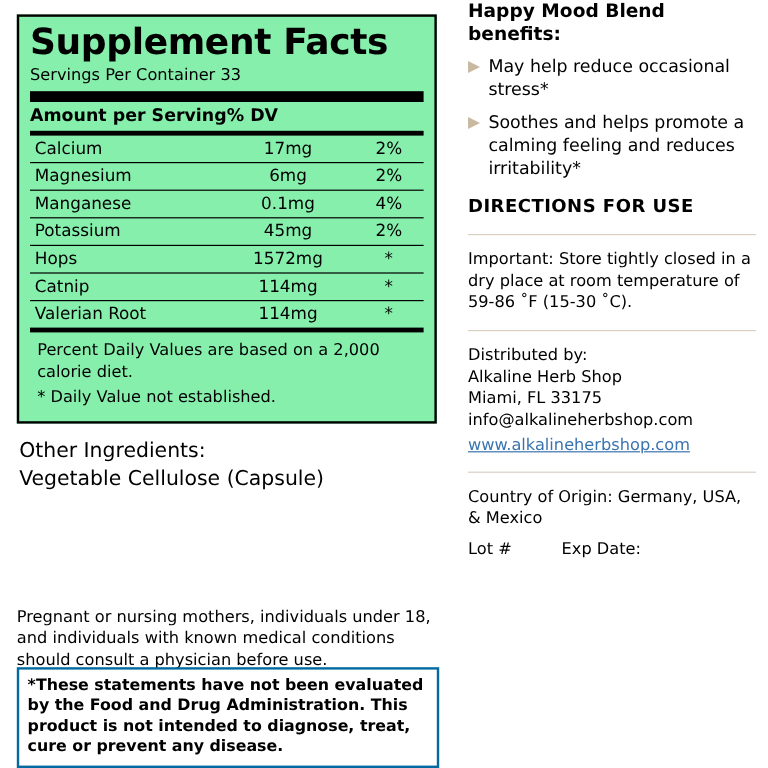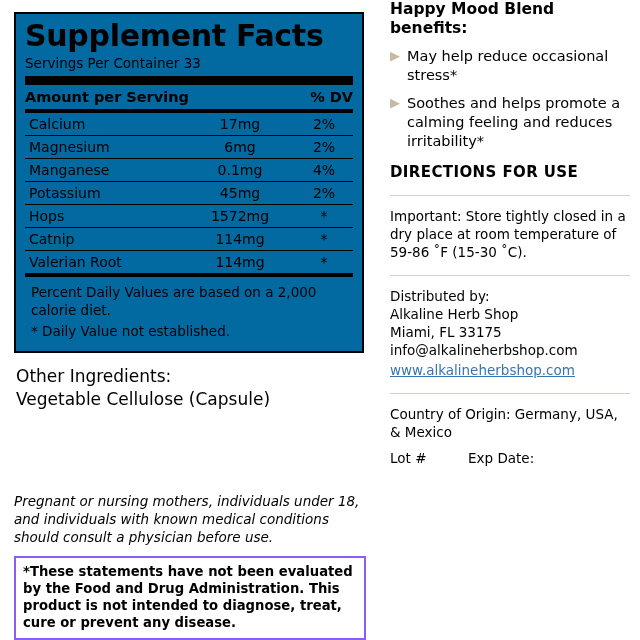--- a/index.html
+++ b/index.html
@@ -33,21 +33,21 @@
     box-sizing: border-box;
     padding: 0 10px 8px 12px;
     position: relative;
   }
 
   
   .sf-panel {
     border: 2px solid #000;
     box-sizing: border-box;
     padding: 6px 9px 8px 9px;
-    background: #0369a1;
+    background: #86efac;
   }
   .sf-title {
     font-size: 30px;
     font-weight: bold;
     letter-spacing: -0.3px;
     line-height: 1.05;
     margin-bottom: 3px;
   }
   .sf-serving {
     font-size: 13.5px;
@@ -55,21 +55,21 @@
   }
   .rule-thick {
     border-bottom: 9px solid #000;
     margin: 4px 0 0 0;
   }
   .rule-med {
     border-bottom: 4px solid #000;
   }
   .sf-head-row {
     display: flex;
-    justify-content: space-between;
+    justify-content: flex-start;
     font-size: 14.5px;
     font-weight: bold;
     padding: 4px 0 4px 0;
   }
   .sf-table {
     width: 100%;
     border-collapse: collapse;
     font-size: 14px;
   }
   .sf-table td {
@@ -94,31 +94,30 @@
     font-size: 17px;
     line-height: 1.3;
     margin-top: 12px;
     padding-left: 2px;
   }
 
   .warn-text {
     position: absolute;
     left: 14px;
     right: 14px;
-    top: 493px;
+    top: 506px;
     font-size: 13.5px;
     line-height: 1.32;
-    font-style: italic;
   }
   .disclaimer-box {
     position: absolute;
     left: 14px;
     right: 12px;
     top: 556px;
-    border: 2px solid #8b5cf6;
+    border: 2px solid #0369a1;
     box-sizing: border-box;
     padding: 5px 7px 6px 7px;
     font-size: 13.2px;
     font-weight: bold;
     line-height: 1.3;
   }
 
   
   .benefit-title {
     font-size: 15.5px;

